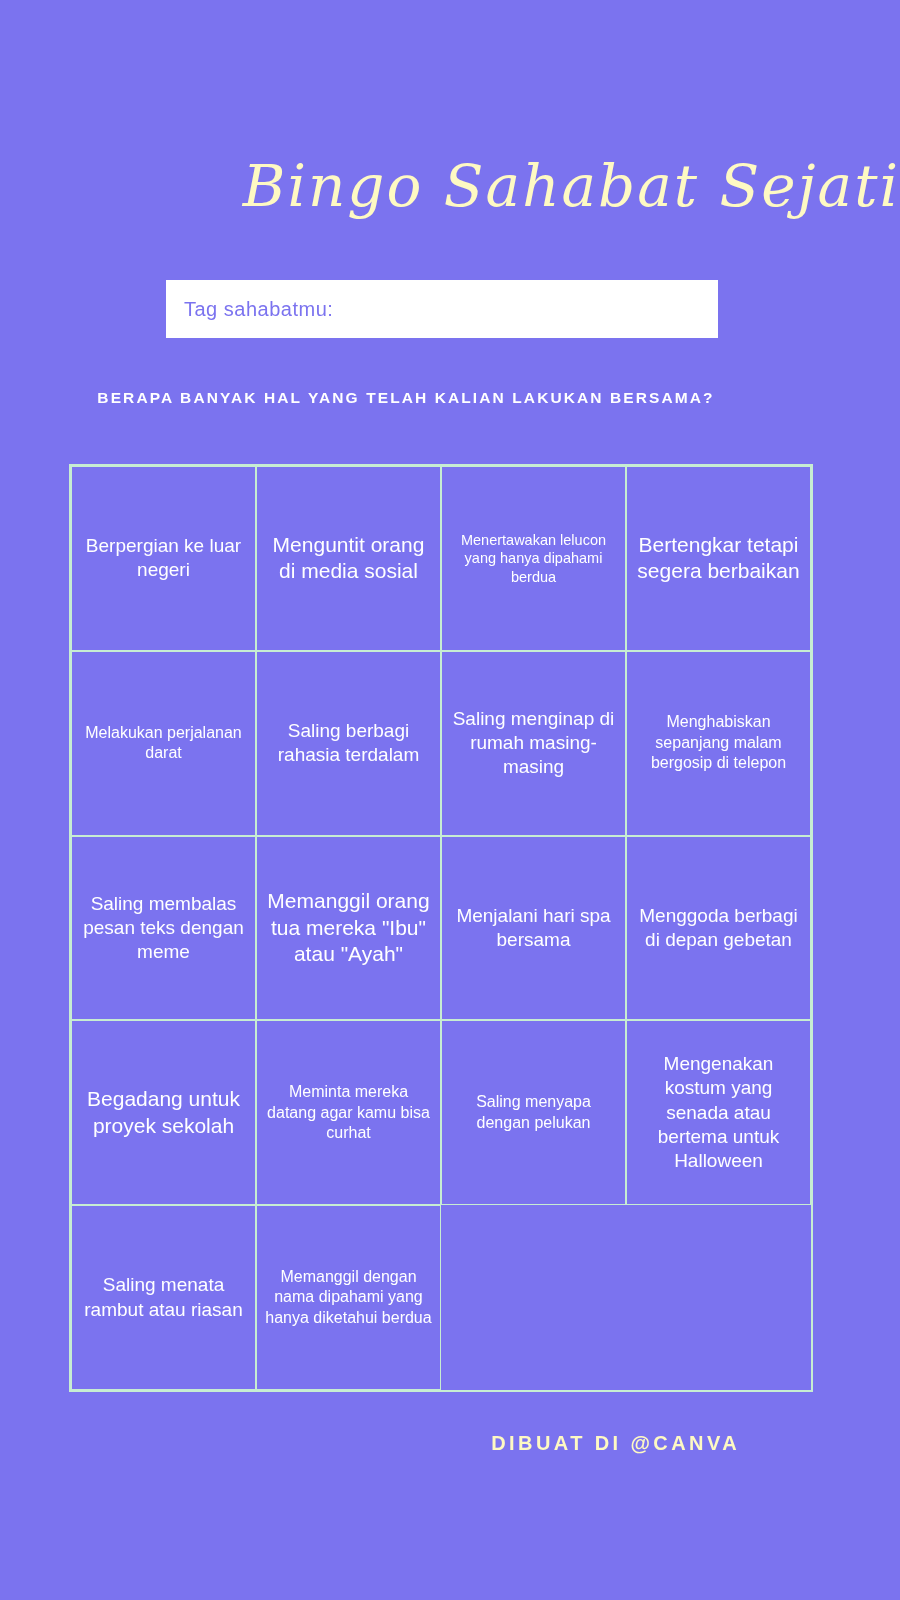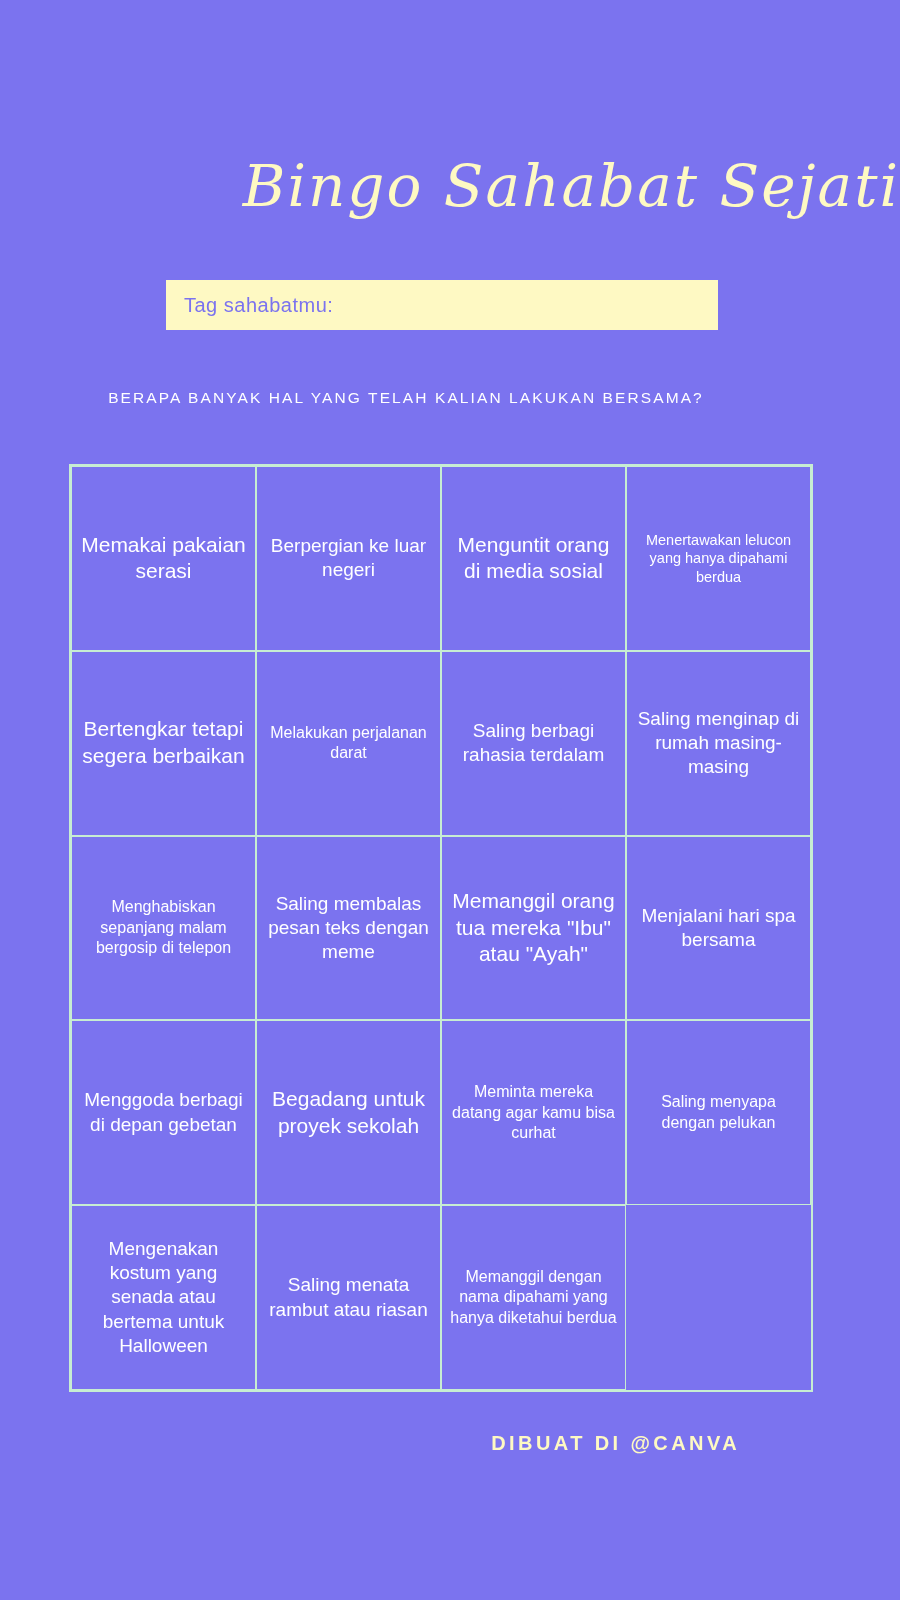--- a/index.html
+++ b/index.html
@@ -38,41 +38,41 @@
     color: #fef9c3;
     line-height: 1.1;
   }
 
   
   .tag-bar {
     position: absolute;
     top: 280px;
     left: 166px;
     width: 552px;
-    height: 50px;
-    background: #fef9c3;
+    height: 58px;
+    background: #ffffff;
     display: flex;
     align-items: center;
     padding-left: 18px;
   }
   .tag-bar-label {
     color: #7B73EF;
     font-size: 20px;
     letter-spacing: 0.5px;
   }
 
   
   .subtitle {
     position: absolute;
     top: 389px;
     left: 0;
     width: 812px;
     text-align: center;
     font-size: 15.5px;
-    font-weight: normal;
+    font-weight: bold;
     letter-spacing: 2.1px;
     color: #FFFFFF;
   }
 
   
   .grid {
     position: absolute;
     top: 464px;
     left: 69px;
     width: 744px;
@@ -122,23 +122,20 @@
 
   <div class="title">Bingo Sahabat Sejati</div>
 
   <div class="tag-bar">
     <span class="tag-bar-label">Tag sahabatmu:</span>
   </div>
 
   <div class="subtitle">BERAPA BANYAK HAL YANG TELAH KALIAN LAKUKAN BERSAMA?</div>
 
   <div class="grid">
-    <div class="cell">
-        <span class="fs-lg">Memakai pakaian serasi</span>
-      </div>
     <div class="cell">
         <span class="fs-md">Berpergian ke luar negeri</span>
       </div>
     <div class="cell">
         <span class="fs-lg">Menguntit orang di media sosial</span>
       </div>
 
     <div class="cell">
         <span class="fs-xs">Menertawakan lelucon yang hanya dipahami berdua</span>
       </div>

